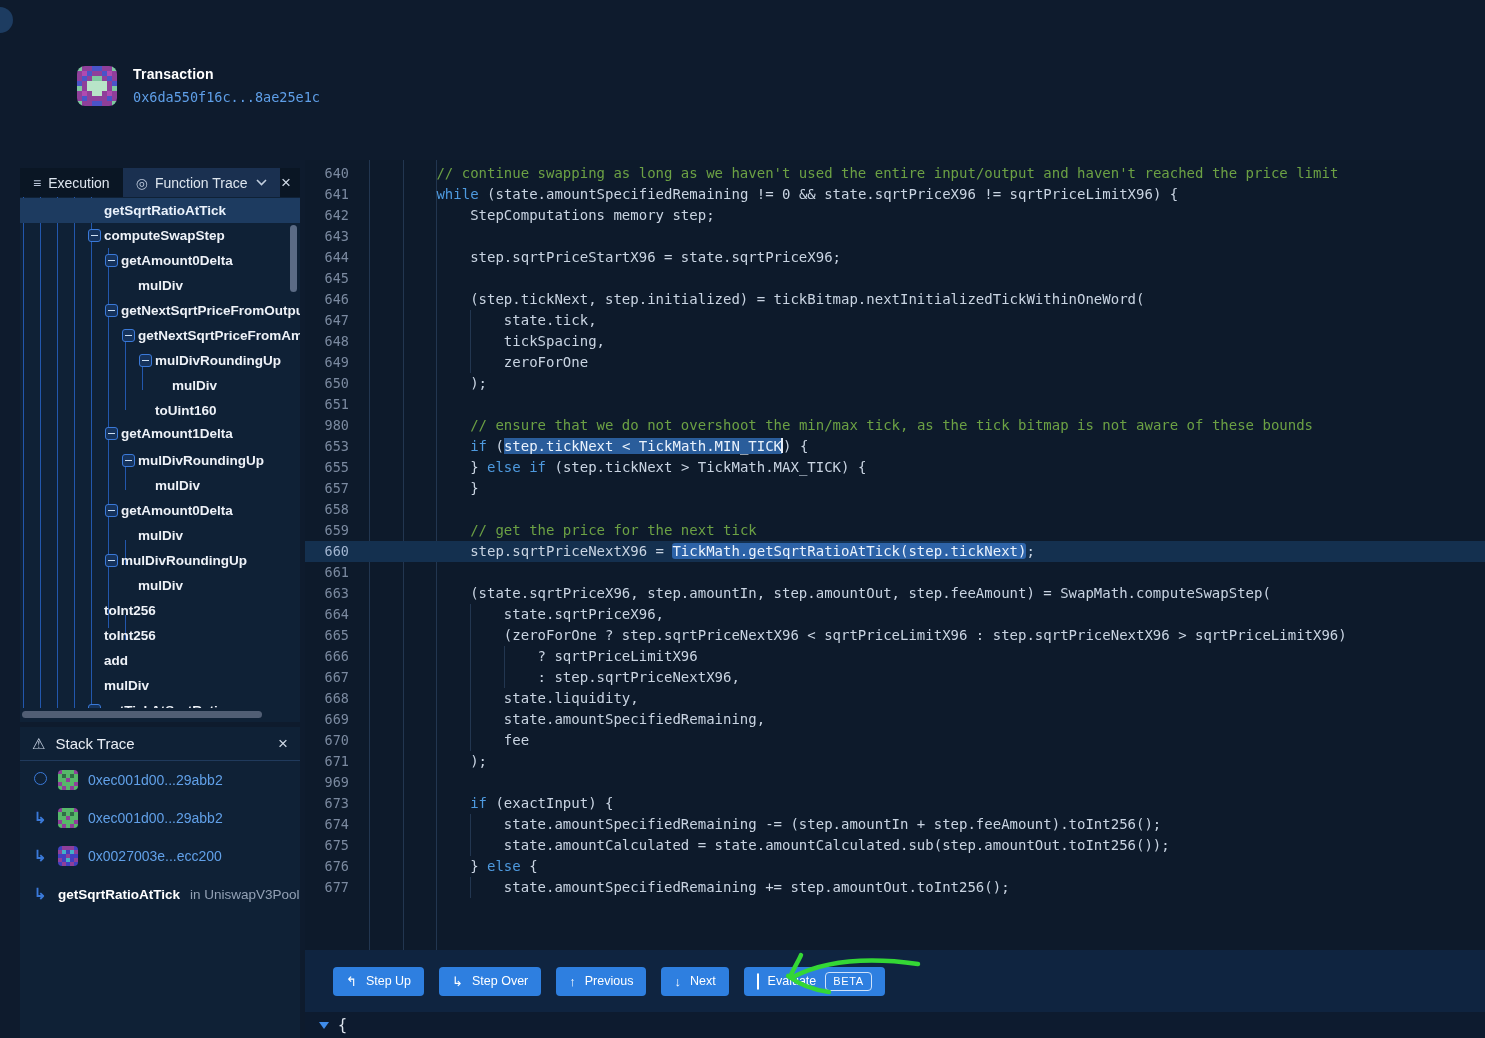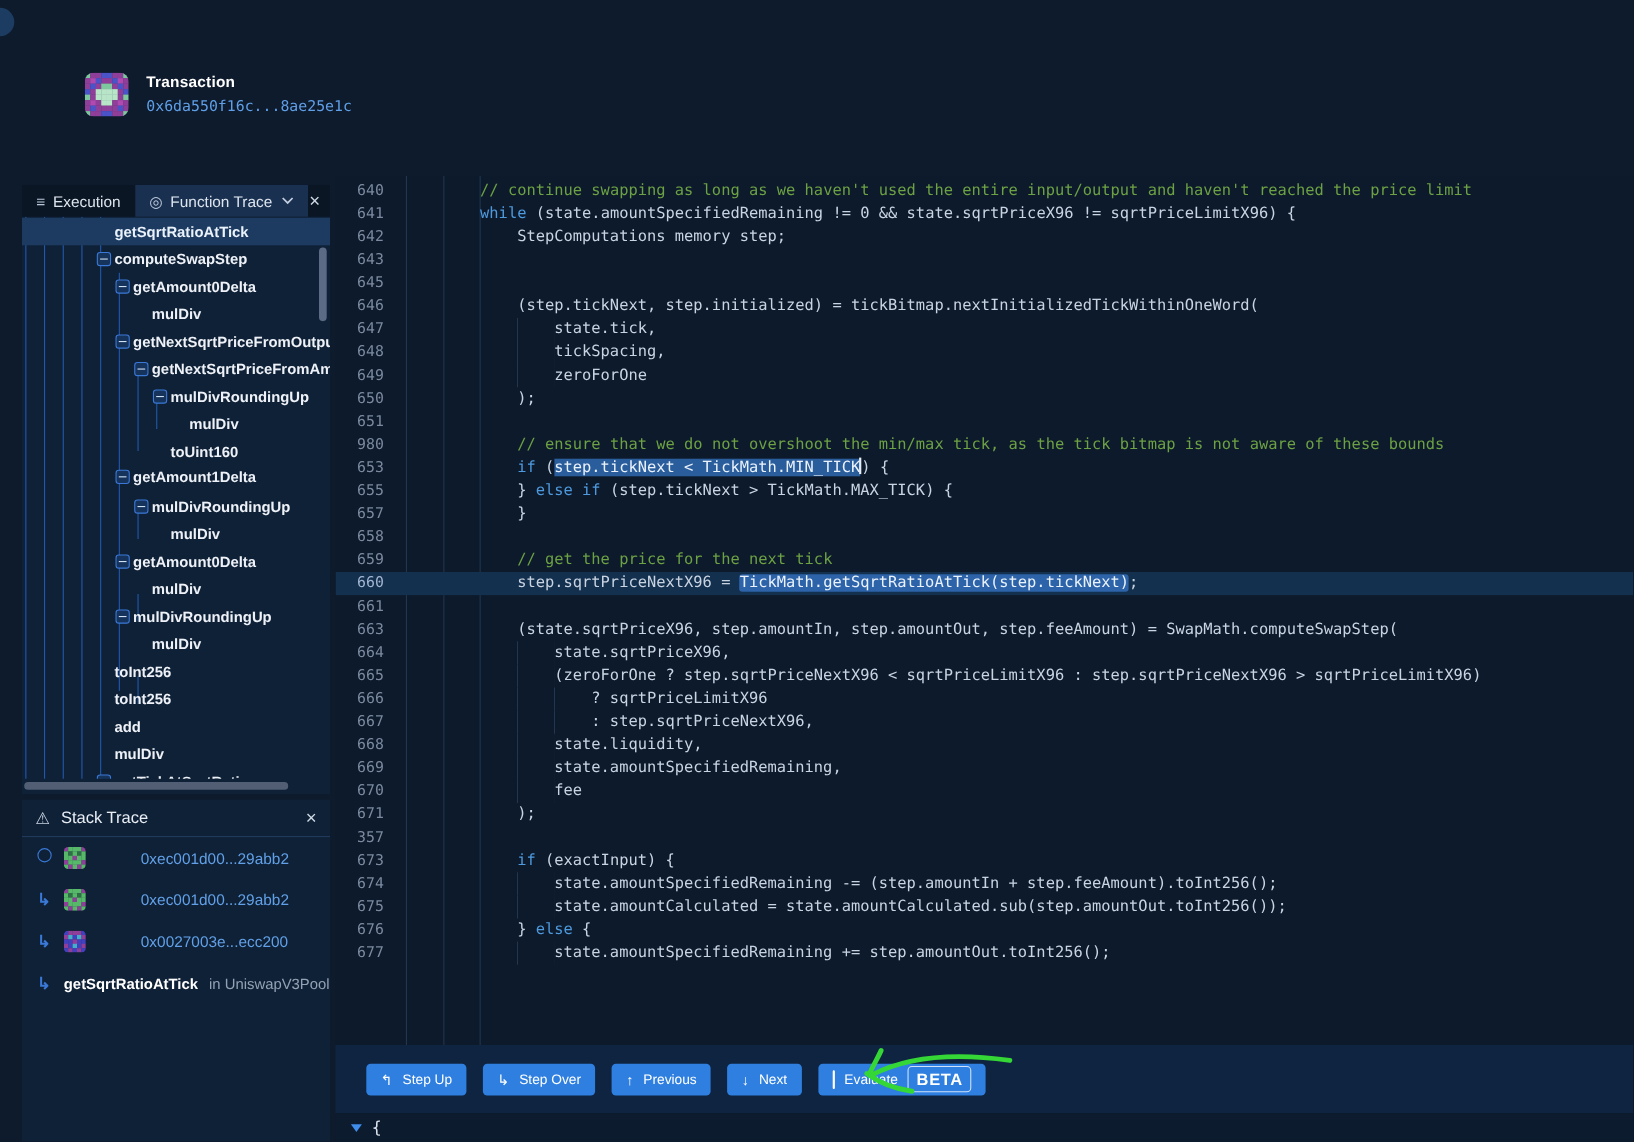--- a/index.html
+++ b/index.html
@@ -30,40 +30,40 @@
   
   .stack-panel{position:absolute;left:20px;top:727px;width:280px;height:311px;background:#0f2136;overflow:hidden;}
   .stack-head{height:33px;display:flex;align-items:center;gap:10px;padding:0 12px;font-size:15px;color:#e9eef5;border-bottom:1px solid #203a5c;}
   .warn{font-size:15px;color:#c7d2e2;}
   .sclose{margin-left:auto;font-size:17px;color:#cfd9e6;cursor:pointer;line-height:1;}
   .srow{height:38px;display:flex;align-items:center;gap:10px;padding:0 0 0 12px;white-space:nowrap;overflow:hidden;}
   .smark{width:16px;flex:0 0 auto;text-align:center;}
   .scircle{display:inline-block;width:11px;height:11px;border:1.5px solid #3a79d8;border-radius:50%;}
   .sarrow{color:#3a79d8;font-size:15px;font-weight:bold;}
   .sav{width:20px;height:20px;border-radius:4px;overflow:hidden;flex:0 0 auto;}
-  .saddr{color:#61a0e8;font-size:14px;margin-left:40px;}
+  .saddr{color:#61a0e8;font-size:14px;}
   .sfn{color:#ffffff;font-weight:bold;font-size:13.5px;}
   .sloc{color:#93a1b5;font-size:13.5px;font-weight:normal;}
   
   .code{position:absolute;left:305px;top:160px;right:0;height:790px;background:#0d1a2b;overflow:hidden;}
   .cguide{position:absolute;top:0;bottom:0;width:1px;background:#223650;}
   .cl{position:relative;height:21px;font-family:"DejaVu Sans Mono",monospace;font-size:14px;line-height:21px;white-space:pre;color:#c9d4e2;}
   .cl.cur{background:#14304f;}
   .ln{display:inline-block;width:44px;text-align:right;margin-right:20px;color:#7b8aa0;font-size:13.5px;cursor:pointer;}
   .cur .ln{color:#a3b6d1;}
   .kw{color:#4e9adf;}
   .cm{color:#6ca144;}
   .sel{background:#2a5d9b;color:#eaf2fc;}
   .hl{background:#2d63a8;border-radius:3px;color:#eaf2fc;}
   .caret{display:inline-block;width:2px;height:15px;background:#e6edf6;vertical-align:-2px;margin-left:-1px;}
   
   .toolbar{position:absolute;left:305px;top:950px;right:0;height:62px;background:#0f2440;display:flex;align-items:center;padding-left:28px;box-sizing:border-box;gap:15px;}
   .btn{display:flex;align-items:center;gap:9px;height:29px;padding:0 13px;background:#2e7fe0;border:none;border-radius:4px;color:#fff;font-family:"Liberation Sans",sans-serif;font-size:12.5px;cursor:pointer;}
   .btn .bicon{font-size:13px;line-height:1;}
-  .badge{border:1px solid #cfe2fa;border-radius:4px;padding:2.5px 7px;font-size:15px;letter-spacing:.6px;font-weight:bold;}
+  .badge{border:1px solid #cfe2fa;border-radius:4px;padding:2.5px 7px;font-size:11px;letter-spacing:.6px;font-weight:normal;}
   .calc{width:12px;height:15px;border:1.6px solid #fff;border-radius:3px;position:relative;box-sizing:border-box;}
   .calc::after{content:"";position:absolute;left:1.5px;right:1.5px;top:2px;height:2px;background:#fff;}
   
   .footer{position:absolute;left:305px;top:1012px;right:0;height:26px;background:#0d1b2f;display:flex;align-items:center;gap:9px;padding-left:14px;}
   .tri{width:0;height:0;border-left:5.5px solid transparent;border-right:5.5px solid transparent;border-top:7px solid #3f8cea;cursor:pointer;}
   .brace{font-family:"DejaVu Sans Mono",monospace;font-size:15px;color:#dde4ee;}
   .overlay{position:absolute;left:0;top:0;width:1485px;height:1038px;pointer-events:none;z-index:20;}
   .chev{margin-left:2px;}
 </style>
 </head>
@@ -361,20 +361,21 @@
 
   <div class="code" id="codePane">
     <div class="cguide" style="left:64px"></div>
     <div class="cguide" style="left:98px"></div>
     <div class="cguide" style="left:131px"></div>
     <div id="codeLines" style="position:relative;padding-top:3px;">
         <div class="cl"><span class="ln">640</span><span class="ct"><span>        </span><span class="cm">// continue swapping as long as we haven't used the entire input/output and haven't reached the price limit</span></span></div>
         <div class="cl"><span class="ln">641</span><span class="ct"><span>        </span><span class="kw">while</span><span> (state.amountSpecifiedRemaining != 0 &amp;&amp; state.sqrtPriceX96 != sqrtPriceLimitX96) {</span></span></div>
         <div class="cl"><span class="ln">642</span><span class="ct"><span>            StepComputations memory step;</span></span></div>
         <div class="cl"><span class="ln">643</span><span class="ct"></span></div>
+        <div class="cl"><span class="ln">644</span><span class="ct"><span>            step.sqrtPriceStartX96 = state.sqrtPriceX96;</span></span></div>
         <div class="cl"><span class="ln">645</span><span class="ct"></span></div>
         <div class="cl"><span class="ln">646</span><span class="ct"><span>            (step.tickNext, step.initialized) = tickBitmap.nextInitializedTickWithinOneWord(</span></span></div>
         <div class="cl" style="background-image: repeating-linear-gradient(to right, rgb(34, 54, 80) 0px, rgb(34, 54, 80) 1px, transparent 1px, transparent 33.72px); background-repeat: no-repeat; background-position: 165.16px 0px; background-size: 33.72px 100%;"><span class="ln">647</span><span class="ct"><span>                state.tick,</span></span></div>
         <div class="cl" style="background-image: repeating-linear-gradient(to right, rgb(34, 54, 80) 0px, rgb(34, 54, 80) 1px, transparent 1px, transparent 33.72px); background-repeat: no-repeat; background-position: 165.16px 0px; background-size: 33.72px 100%;"><span class="ln">648</span><span class="ct"><span>                tickSpacing,</span></span></div>
         <div class="cl" style="background-image: repeating-linear-gradient(to right, rgb(34, 54, 80) 0px, rgb(34, 54, 80) 1px, transparent 1px, transparent 33.72px); background-repeat: no-repeat; background-position: 165.16px 0px; background-size: 33.72px 100%;"><span class="ln">649</span><span class="ct"><span>                zeroForOne</span></span></div>
         <div class="cl"><span class="ln">650</span><span class="ct"><span>            );</span></span></div>
         <div class="cl"><span class="ln">651</span><span class="ct"></span></div>
         <div class="cl"><span class="ln">980</span><span class="ct"><span>            </span><span class="cm">// ensure that we do not overshoot the min/max tick, as the tick bitmap is not aware of these bounds</span></span></div>
         <div class="cl"><span class="ln">653</span><span class="ct"><span>            </span><span class="kw">if</span><span> (</span><span class="sel">step.tickNext &lt; TickMath.MIN_TICK</span><span class="caret"></span><span>) {</span></span></div>
         <div class="cl"><span class="ln">655</span><span class="ct"><span>            } </span><span class="kw">else</span><span> </span><span class="kw">if</span><span> (step.tickNext &gt; TickMath.MAX_TICK) {</span></span></div>
@@ -385,21 +386,21 @@
         <div class="cl"><span class="ln">661</span><span class="ct"></span></div>
         <div class="cl"><span class="ln">663</span><span class="ct"><span>            (state.sqrtPriceX96, step.amountIn, step.amountOut, step.feeAmount) = SwapMath.computeSwapStep(</span></span></div>
         <div class="cl" style="background-image: repeating-linear-gradient(to right, rgb(34, 54, 80) 0px, rgb(34, 54, 80) 1px, transparent 1px, transparent 33.72px); background-repeat: no-repeat; background-position: 165.16px 0px; background-size: 33.72px 100%;"><span class="ln">664</span><span class="ct"><span>                state.sqrtPriceX96,</span></span></div>
         <div class="cl" style="background-image: repeating-linear-gradient(to right, rgb(34, 54, 80) 0px, rgb(34, 54, 80) 1px, transparent 1px, transparent 33.72px); background-repeat: no-repeat; background-position: 165.16px 0px; background-size: 33.72px 100%;"><span class="ln">665</span><span class="ct"><span>                (zeroForOne ? step.sqrtPriceNextX96 &lt; sqrtPriceLimitX96 : step.sqrtPriceNextX96 &gt; sqrtPriceLimitX96)</span></span></div>
         <div class="cl" style="background-image: repeating-linear-gradient(to right, rgb(34, 54, 80) 0px, rgb(34, 54, 80) 1px, transparent 1px, transparent 33.72px); background-repeat: no-repeat; background-position: 165.16px 0px; background-size: 67.44px 100%;"><span class="ln">666</span><span class="ct"><span>                    ? sqrtPriceLimitX96</span></span></div>
         <div class="cl" style="background-image: repeating-linear-gradient(to right, rgb(34, 54, 80) 0px, rgb(34, 54, 80) 1px, transparent 1px, transparent 33.72px); background-repeat: no-repeat; background-position: 165.16px 0px; background-size: 67.44px 100%;"><span class="ln">667</span><span class="ct"><span>                    : step.sqrtPriceNextX96,</span></span></div>
         <div class="cl" style="background-image: repeating-linear-gradient(to right, rgb(34, 54, 80) 0px, rgb(34, 54, 80) 1px, transparent 1px, transparent 33.72px); background-repeat: no-repeat; background-position: 165.16px 0px; background-size: 33.72px 100%;"><span class="ln">668</span><span class="ct"><span>                state.liquidity,</span></span></div>
         <div class="cl" style="background-image: repeating-linear-gradient(to right, rgb(34, 54, 80) 0px, rgb(34, 54, 80) 1px, transparent 1px, transparent 33.72px); background-repeat: no-repeat; background-position: 165.16px 0px; background-size: 33.72px 100%;"><span class="ln">669</span><span class="ct"><span>                state.amountSpecifiedRemaining,</span></span></div>
         <div class="cl" style="background-image: repeating-linear-gradient(to right, rgb(34, 54, 80) 0px, rgb(34, 54, 80) 1px, transparent 1px, transparent 33.72px); background-repeat: no-repeat; background-position: 165.16px 0px; background-size: 33.72px 100%;"><span class="ln">670</span><span class="ct"><span>                fee</span></span></div>
         <div class="cl"><span class="ln">671</span><span class="ct"><span>            );</span></span></div>
-        <div class="cl"><span class="ln">357</span><span class="ct"></span></div>
+        <div class="cl"><span class="ln">969</span><span class="ct"></span></div>
         <div class="cl"><span class="ln">673</span><span class="ct"><span>            </span><span class="kw">if</span><span> (exactInput) {</span></span></div>
         <div class="cl" style="background-image: repeating-linear-gradient(to right, rgb(34, 54, 80) 0px, rgb(34, 54, 80) 1px, transparent 1px, transparent 33.72px); background-repeat: no-repeat; background-position: 165.16px 0px; background-size: 33.72px 100%;"><span class="ln">674</span><span class="ct"><span>                state.amountSpecifiedRemaining -= (step.amountIn + step.feeAmount).toInt256();</span></span></div>
         <div class="cl" style="background-image: repeating-linear-gradient(to right, rgb(34, 54, 80) 0px, rgb(34, 54, 80) 1px, transparent 1px, transparent 33.72px); background-repeat: no-repeat; background-position: 165.16px 0px; background-size: 33.72px 100%;"><span class="ln">675</span><span class="ct"><span>                state.amountCalculated = state.amountCalculated.sub(step.amountOut.toInt256());</span></span></div>
         <div class="cl"><span class="ln">676</span><span class="ct"><span>            } </span><span class="kw">else</span><span> {</span></span></div>
         <div class="cl" style="background-image: repeating-linear-gradient(to right, rgb(34, 54, 80) 0px, rgb(34, 54, 80) 1px, transparent 1px, transparent 33.72px); background-repeat: no-repeat; background-position: 165.16px 0px; background-size: 33.72px 100%;"><span class="ln">677</span><span class="ct"><span>                state.amountSpecifiedRemaining += step.amountOut.toInt256();</span></span></div>
       </div>
   </div>
 
   <div class="toolbar" id="toolbar">
       <button class="btn">

